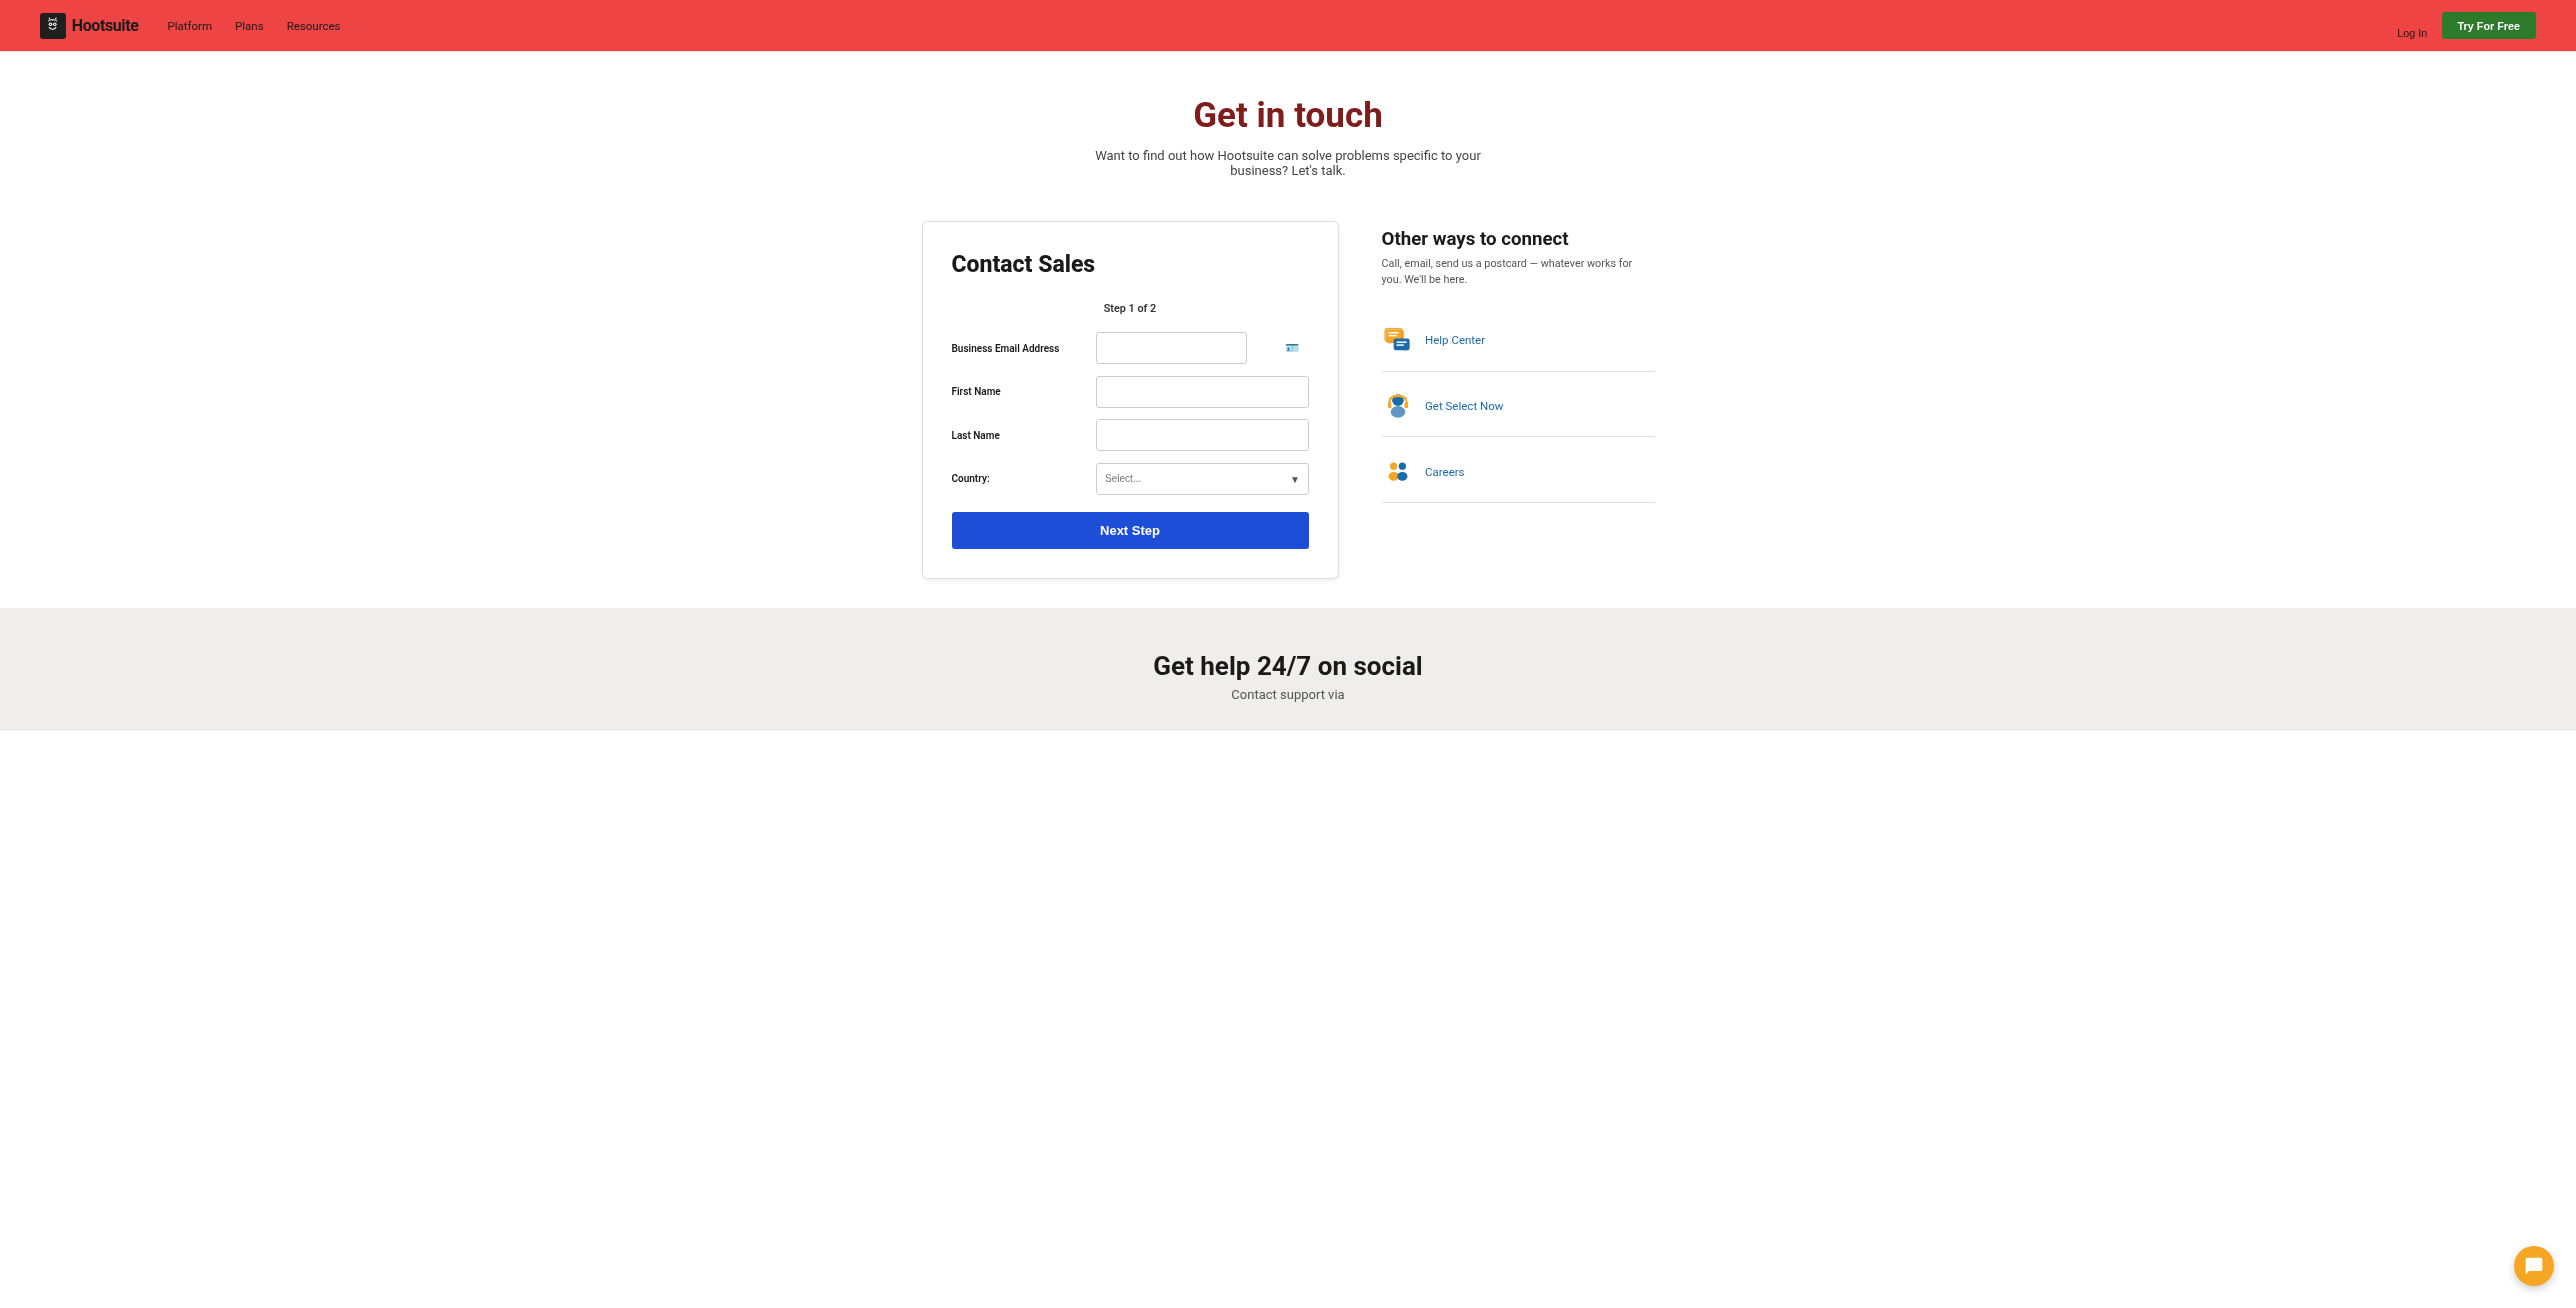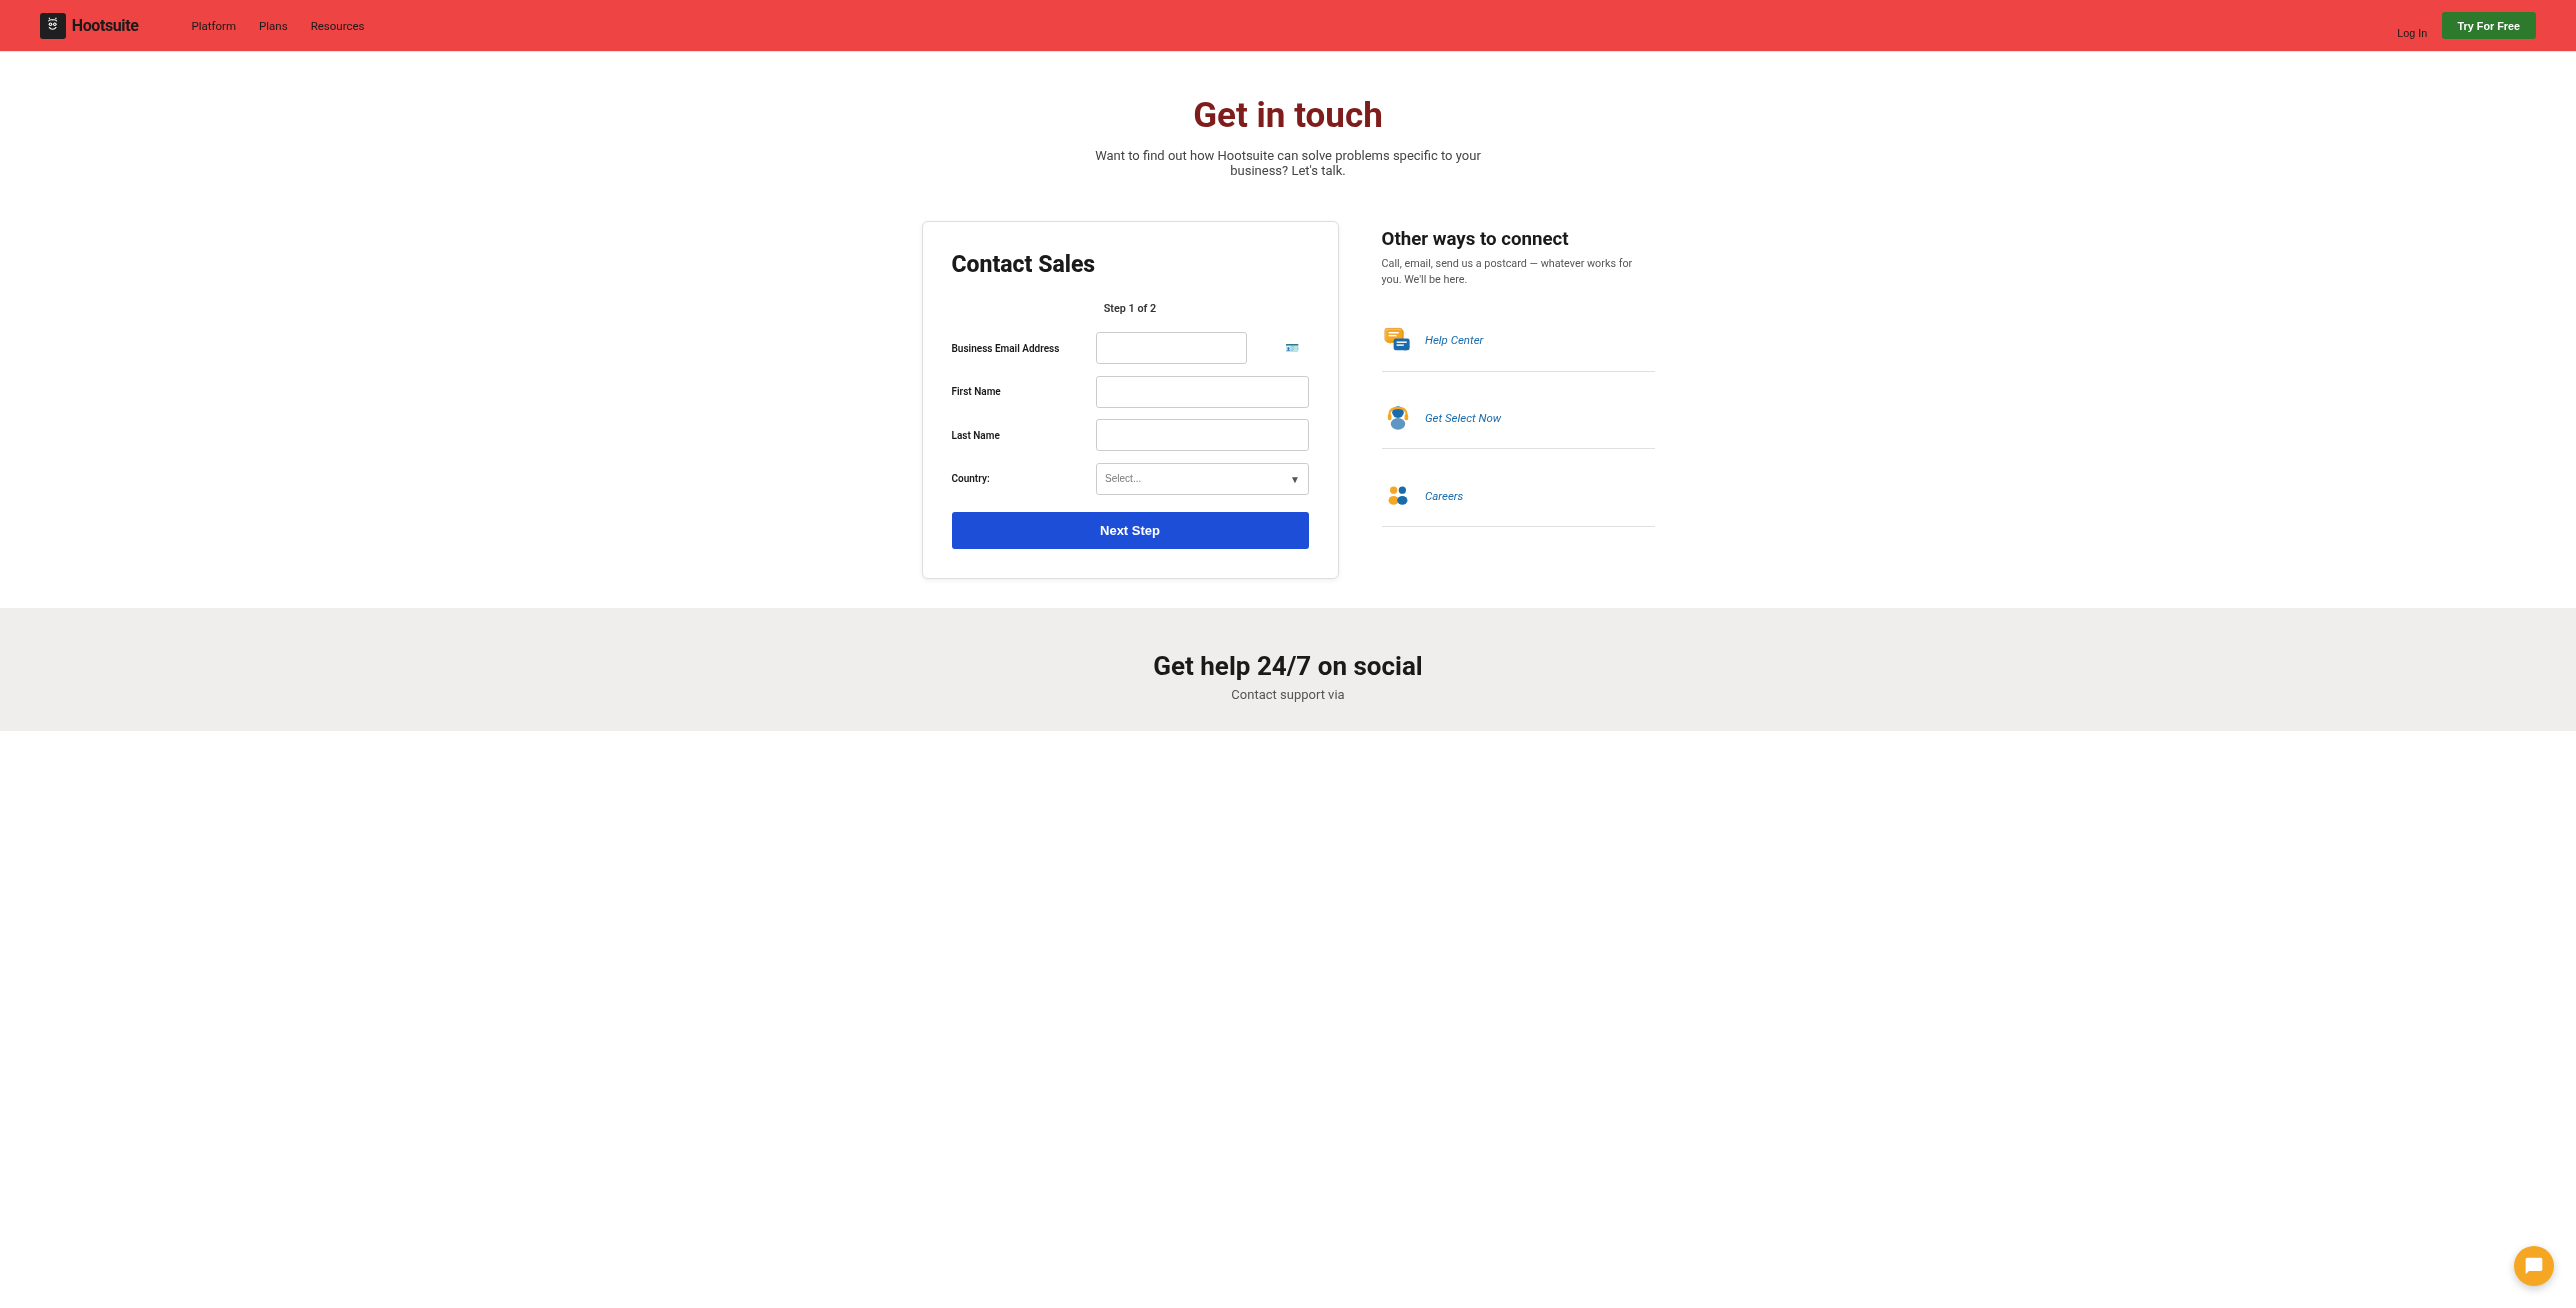--- a/index.html
+++ b/index.html
@@ -13,21 +13,21 @@
     }
     .navbar-left { display: flex; align-items: center; gap: 29px; }
     .logo { display: flex; align-items: center; gap: 5.8px; text-decoration: none; }
     .logo-owl {
       width: 26px; height: 26px;
       background: #1f1f1f; border-radius: 2.9px;
       display: flex; align-items: center; justify-content: center;
       color: #fff; font-size: 13px;
     }
     .logo-text { font-size: 16px; font-weight: 700; color: #1a1a1a; letter-spacing: -0.4px; }
-    .nav-links { display: flex; gap: 23px; margin-left: 24px; }
+    .nav-links { display: flex; gap: 23px; }
     .nav-link { font-size: 11.5px; color: #1a1a1a; text-decoration: none; font-weight: 400; cursor: pointer; }
     .navbar-right { display: flex; align-items: flex-end; gap: 14.4px; }
     .btn-login { font-size: 10.8px; color: #1a1a1a; background: none; border: none; cursor: pointer; font-weight: 400; }
     .btn-try {
       background: #2d7a2d; color: #fff; border: none; border-radius: 2.9px;
       padding: 7.2px 16px; font-size: 10.8px; font-weight: 600; cursor: pointer;
     }
 
     
     .hero {
@@ -73,21 +73,21 @@
     .btn-next {
       width: 100%; background: #1d4ed8; color: #fff; border: none;
       border-radius: 2.9px; height: 37px; font-size: 13px; font-weight: 600;
       cursor: pointer; margin-top: 5.8px;
     }
 
     
     .sidebar { flex: 1; padding-top: 7.2px; }
     .sidebar h3 { font-size: 18.7px; font-weight: 700; margin-bottom: 5.8px; color: #1a1a1a; }
     .sidebar-subtitle { font-size: 10.8px; color: #555; margin-bottom: 21.6px; line-height: 1.5; }
-    .connect-items { display: flex; flex-direction: column; gap: 16px; font-style: italic; }
+    .connect-items { display: flex; flex-direction: column; gap: 4px; }
     .connect-item {
       display: flex; align-items: center; gap: 11.5px;
       padding: 14.4px 0; border-bottom: 0.7px solid #e0e0e0; cursor: pointer;
     }
     .connect-item:first-child { border-top: none; }
     .connect-icon { width: 32px; height: 32px; flex-shrink: 0; }
     .connect-link { font-size: 11.5px; color: #1a6bab; text-decoration: none; font-weight: 400; }
 
     
     .icon-help {

